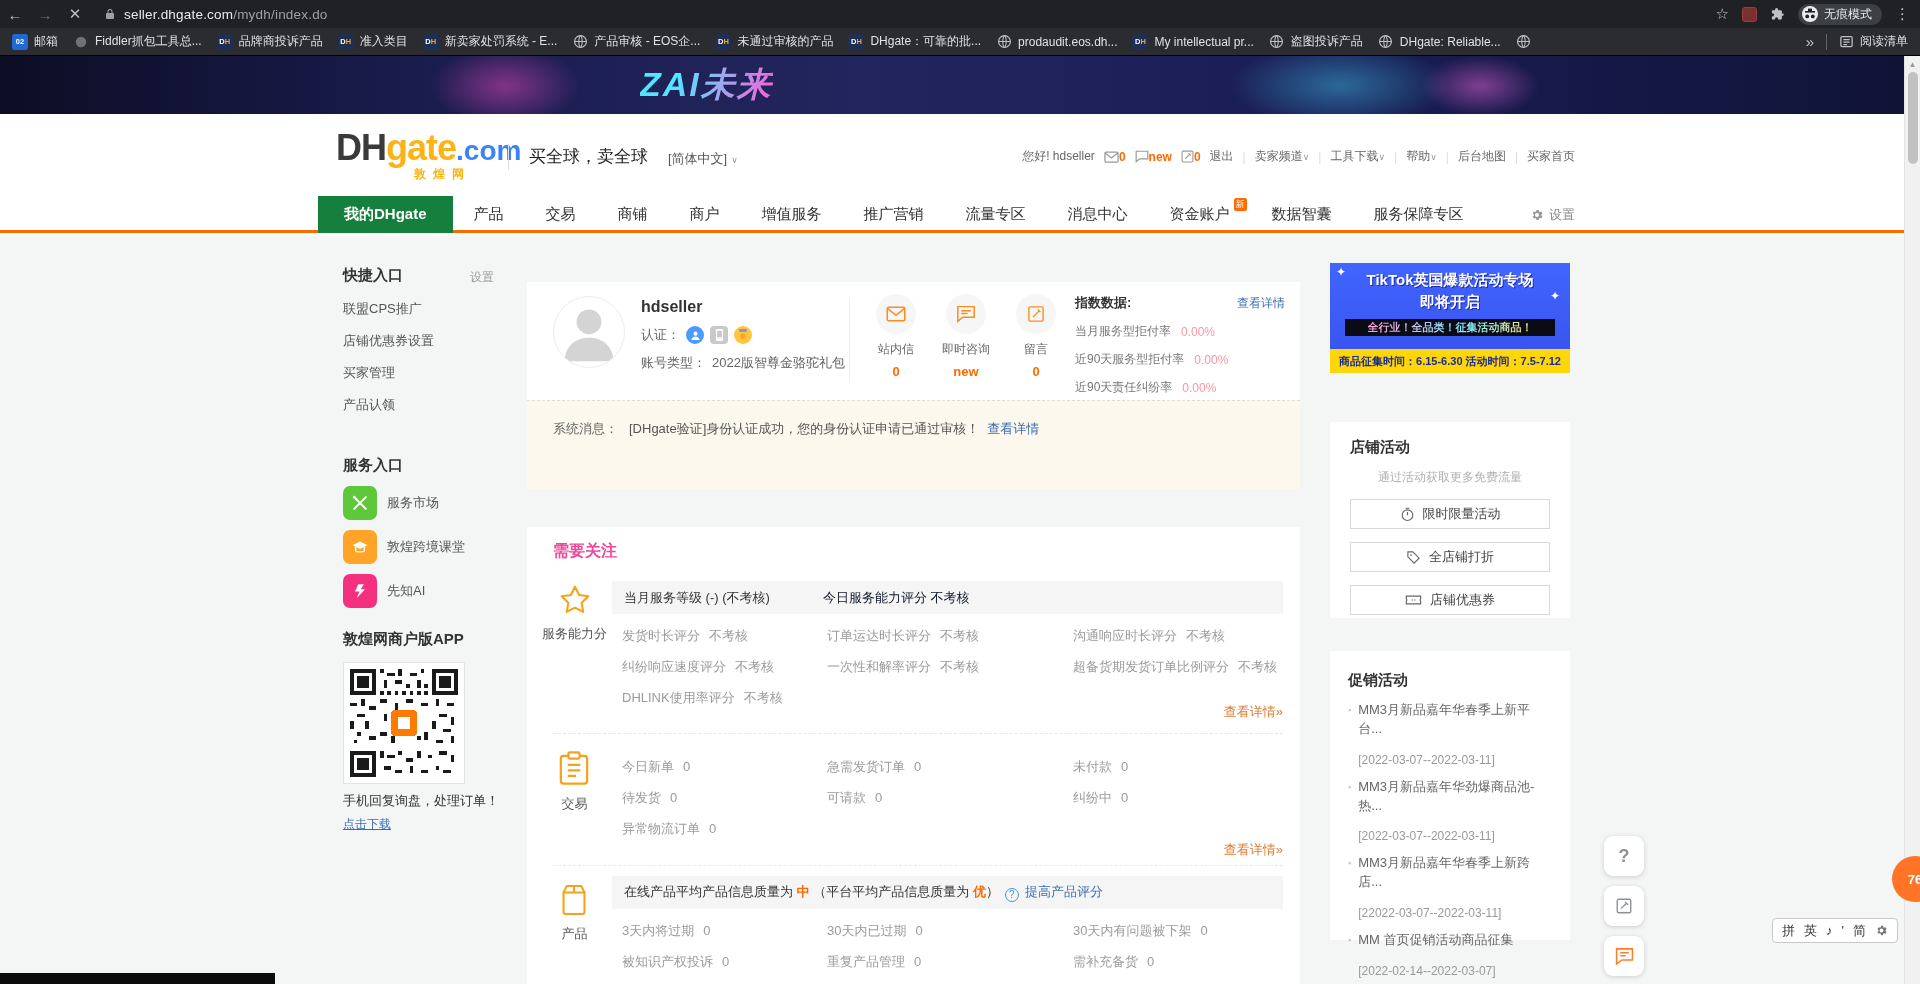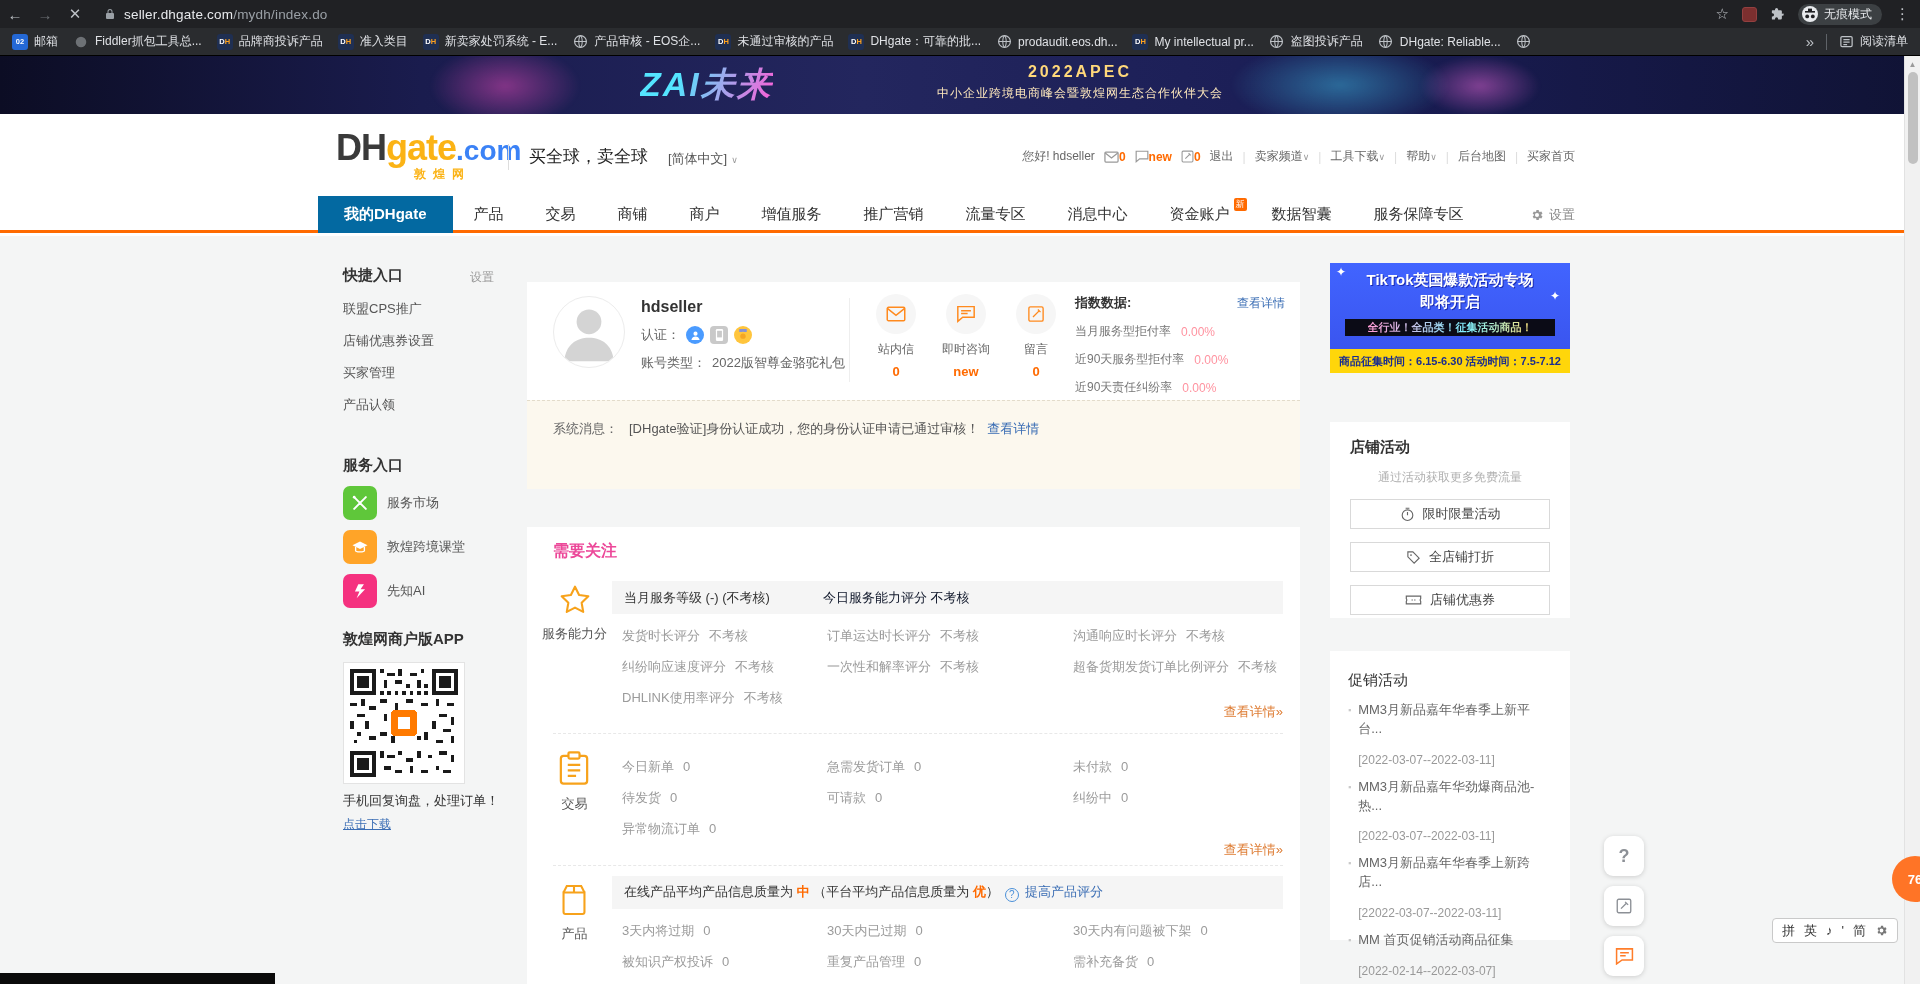--- a/index.html
+++ b/index.html
@@ -52,21 +52,21 @@
 .hdr-right{position:absolute;right:345px;top:34px;display:flex;align-items:center;gap:9px;font-size:12px;color:#666;white-space:nowrap}
 .hdr-right .orange{color:#ff6a00;font-weight:700}
 .hsep{color:#ddd}
 .hmenu{cursor:pointer}
 .hico{display:inline-flex;vertical-align:-2px}
 
 
 .mainnav{position:absolute;left:0;top:196px;width:1920px;height:37px;background:#fff;border-bottom:3px solid #ff6a00}
 .nav-items{position:absolute;left:318px;top:0;height:37px;display:flex;align-items:stretch}
 .nav-item{display:flex;align-items:center;padding:0 21px;font-size:15px;color:#333;cursor:pointer;position:relative}
-.nav-item.on{background:#0369a1;color:#fff;font-weight:700;padding:8px 26px}
+.nav-item.on{background:#15803d;color:#fff;font-weight:700;padding:8px 26px}
 .nav-badge{position:absolute;top:2px;right:4px;background:#ff6a00;color:#fff;font-size:9px;line-height:1;padding:2px 2px;border-radius:2px}
 .nav-set{position:absolute;right:345px;top:0;height:37px;display:flex;align-items:center;gap:5px;font-size:13px;color:#888;cursor:pointer}
 
 
 .content{position:absolute;left:0;top:236px;width:1920px;height:748px;background:#f4f5f5}
 .card{position:absolute;background:#fff}
 
 
 .sidebar{position:absolute;left:343px;top:0;width:170px;height:748px}
 .sb-abs{position:absolute;left:0}
@@ -126,21 +126,21 @@
 .tk2{position:absolute;left:0;top:30px;width:100%;text-align:center;font-size:15px;font-weight:900;color:#fff;text-shadow:1px 1px 0 #1b2bb0}
 .tk-tag{position:absolute;left:15px;top:56px;width:210px;height:17px;background:#0b0b16;border-radius:0;text-align:center;line-height:17px;font-size:11px;font-weight:700;background-clip:padding-box}
 .tk-tag span{background:linear-gradient(90deg,#ff9bd5,#7ef0ff 60%,#ffe27a);-webkit-background-clip:text;background-clip:text;color:transparent}
 .tk-sp{position:absolute;color:#fff;font-size:12px}
 .tk-yellow{height:24px;background:#ffd60a;text-align:center;line-height:24px;font-size:11px;font-weight:700;color:#1a2c8f}
 .shop{position:absolute;left:1330px;top:186px;width:240px;height:196px;background:#fff;padding:16px 20px}
 .shop-title{font-size:15px;font-weight:700;color:#333}
 .shop-sub{font-size:12px;color:#b0b0b0;text-align:center;margin-top:12px}
 .shop-btn{margin-top:13px;height:30px;border:1px solid #d9d9d9;display:flex;align-items:center;justify-content:center;gap:8px;font-size:13px;color:#444;cursor:pointer;background:#fff}
 .promo{position:absolute;left:1330px;top:415px;width:240px;height:289px;background:#fff;padding:20px 18px}
-.promo-title{font-size:15px;font-weight:400;color:#333}
+.promo-title{font-size:15px;font-weight:700;color:#333}
 .promo-item{display:flex;margin-top:11px;cursor:pointer}
 .p-bullet{color:#c9c9c9;font-size:9px;line-height:19px;margin-right:7px}
 .p-t{font-size:13px;color:#666;line-height:1.45}
 .p-d{font-size:12px;color:#999;margin-top:14px}
 .promo-more{margin:10px 0 0 13px;font-size:13px;color:#777;cursor:pointer}
 
 
 .fab{position:absolute;left:1604px;width:40px;height:40px;background:#fff;border-radius:9px;box-shadow:0 1px 5px rgba(0,0,0,.16);display:flex;align-items:center;justify-content:center;cursor:pointer;z-index:60}
 .fab-q{font-size:18px;font-weight:700;color:#8c9096}
 .badge76{position:absolute;left:1892px;top:856px;width:46px;height:46px;border-radius:50%;background:#ff7426;color:#fff;display:flex;align-items:center;justify-content:center;font-size:13px;font-weight:700;z-index:70;cursor:pointer}
@@ -299,24 +299,20 @@
       </span>
     </span>
   </div>
 </div>
 
 <div class="banner">
   <div class="blob b1"></div>
   <div class="blob b2"></div>
   <div class="blob b3"></div>
   <div class="zai">ZAI未来</div>
-  <div class="apec">
-    <div class="t1">2022APEC</div>
-    <div class="t2">中小企业跨境电商峰会暨敦煌网生态合作伙伴大会</div>
-  </div>
 </div>
 
 <div class="site-header">
   <div class="logo">
     <span class="l-dh">DH</span><span class="l-gate">gate</span><span class="l-com">.com</span>
     <span class="l-sub">敦煌网</span>
   </div>
   <div class="slogan">买全球，卖全球</div>
   <div class="lang"><span>[简体中文]</span><span class="chev">∨</span></div>
   <div class="hdr-right">

